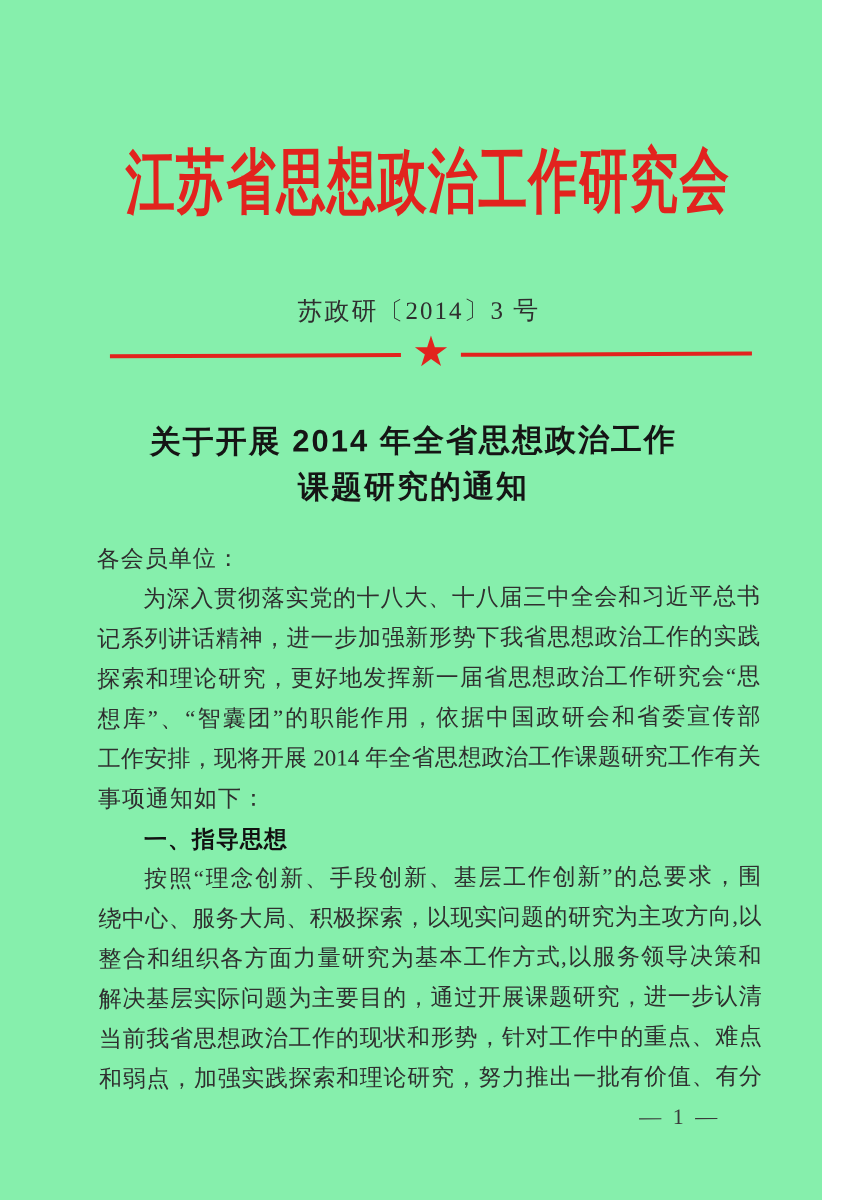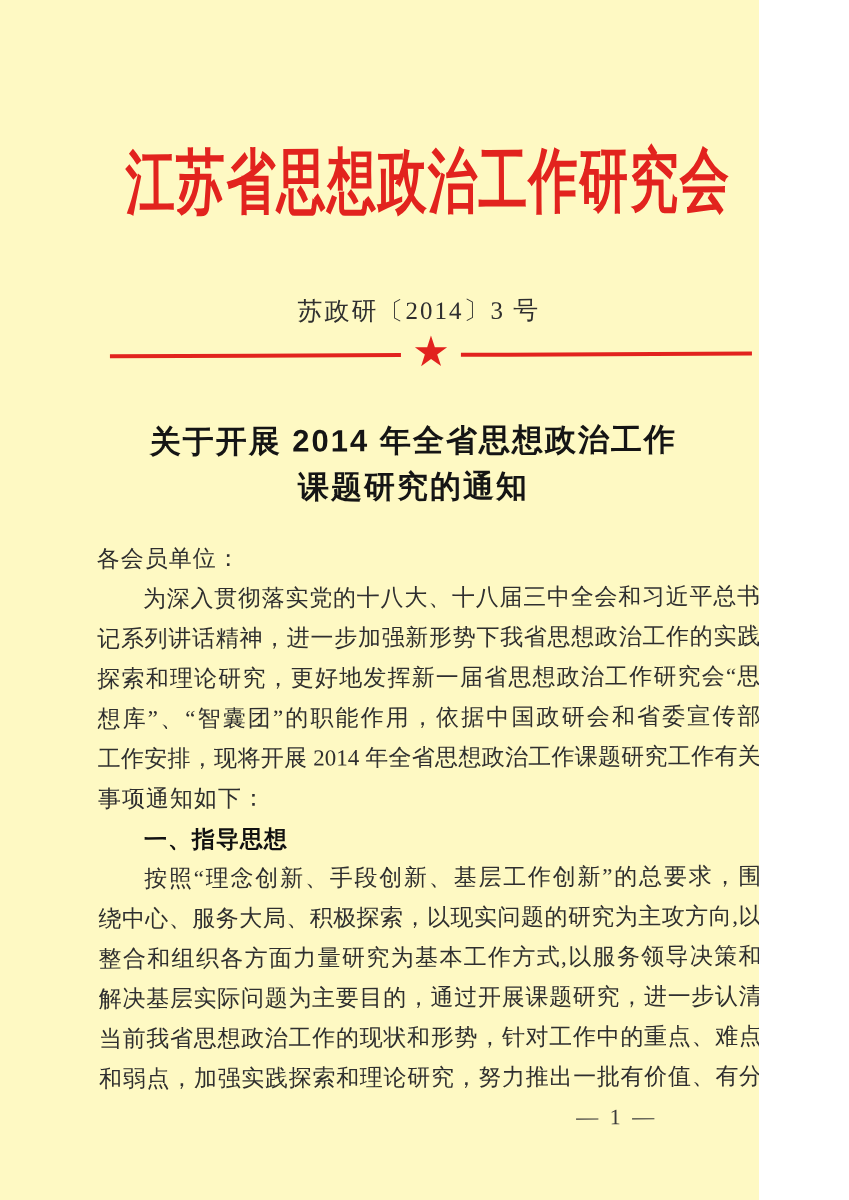--- a/index.html
+++ b/index.html
@@ -1,18 +1,18 @@
 <!DOCTYPE html>
 <html style="--accent-red: #e2231e; --body-text: #2f2f2f; --title-text: #151515;"><head>
 <meta charset="utf-8">
 <style>
   html,body { margin:0; padding:0; background:#ffffff; }
   .page {
-    position:relative; width:759px; height:1200px;
-    background:#fef9c3; overflow:hidden;
+    position:relative; width:822px; height:1200px;
+    background:#86efac; overflow:hidden;
     font-family:"Liberation Serif","DejaVu Serif",serif;
   }
   .content { position:absolute; inset:0; transform:rotate(-0.25deg); transform-origin:425px 600px; }
 
   .red-header {
     position:absolute; top:146px; left:0; width:849px;
     text-align:center; color:var(--accent-red,#e2231e);
     font-family:"Liberation Serif","DejaVu Serif",serif;
     font-weight:bold; font-size:70px; line-height:72px;
     letter-spacing:2px; transform:scaleX(0.70); white-space:nowrap;

